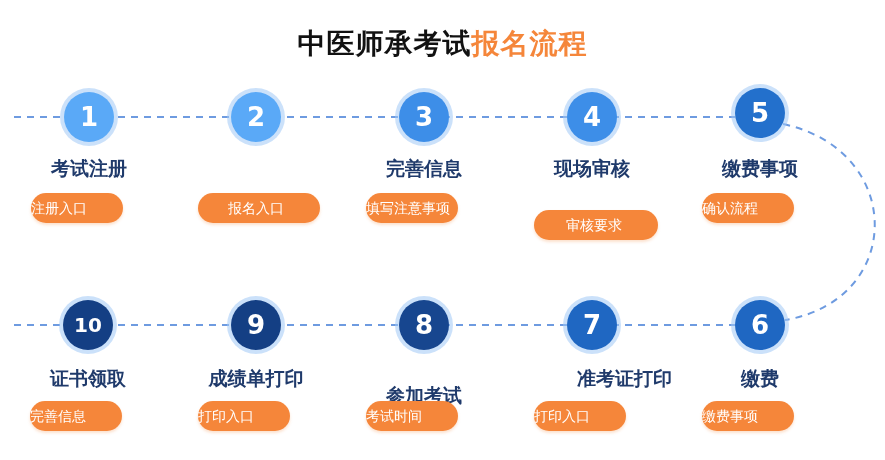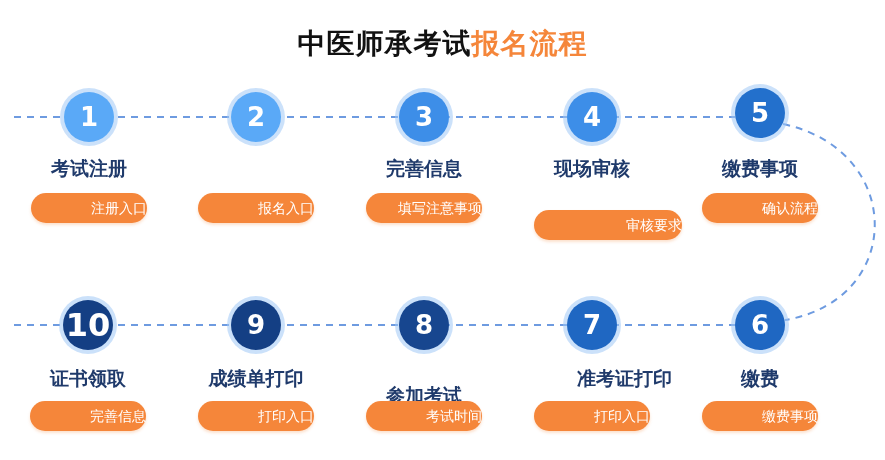--- a/index.html
+++ b/index.html
@@ -8,26 +8,26 @@
   .title { position:absolute; top:22px; left:0; width:885px; text-align:center;
            font-size:28px; font-weight:bold; letter-spacing:1px; line-height:44px; }
   .title .t1 { color:#111111; }
   .title .t2 { color:#f5863a; }
   svg.lines { position:absolute; left:0; top:0; }
   .step { position:absolute; width:160px; margin-left:-80px; text-align:center; }
   .circle { position:absolute; left:50%; width:50px; height:50px; margin-left:-25px;
             border-radius:50%; color:#fff; font-weight:bold; font-size:26px;
             display:flex; align-items:center; justify-content:center;
             box-shadow:0 0 0 4px rgba(160,200,245,0.55); }
-  .circle.small-num { font-size:32px; }
+  .circle.small-num { font-size:20px; }
   .label { position:absolute; left:0; width:160px; text-align:center;
            font-size:19px; font-weight:bold; color:#1f3a6b; line-height:24px; }
-  .pill { position:absolute; left:50%; width:116px; margin-left:-58px; height:30px;
+  .pill { position:absolute; left:50%; width:92px; margin-left:-58px; height:30px;
           border-radius:15px; background:#f5863a; color:#fff; font-size:14px;
-          line-height:30px; text-align:right; cursor:pointer;
+          line-height:30px; text-align:left; cursor:pointer;
           box-shadow:0 2px 3px rgba(245,134,58,0.25); }
 </style>
 </head>
 <body>
 
 <div class="title">
   <span class="t1">中医师承考试</span><span class="t2">报名流程</span>
 </div>
 
 <svg class="lines" width="885" height="460">
@@ -37,21 +37,21 @@
 </svg>
 
 <div class="step" style="left:89px;top:92px;height:140px;">
   <div class="circle" style="top:0;background:#5aa9f7;">1</div>
   <div class="label" style="top:64px;">考试注册</div>
   <div class="pill" style="top:101px;">注册入口</div>
 </div>
 
 <div class="step" style="left:256px;top:92px;height:140px;">
   <div class="circle" style="top:0;background:#5aa9f7;">2</div>
-  <div class="pill" style="top:101px;">报名入口</div>
+  <div class="pill" style="top:101px;padding-left:30px;">报名入口</div>
 </div>
 
 <div class="step" style="left:424px;top:92px;height:140px;">
   <div class="circle" style="top:0;background:#3d8ee8;">3</div>
   <div class="label" style="top:64px;">完善信息</div>
   <div class="pill" style="top:101px;">填写注意事项</div>
 </div>
 
 <div class="step" style="left:592px;top:92px;height:140px;">
   <div class="circle" style="top:0;background:#3d8ee8;">4</div>

